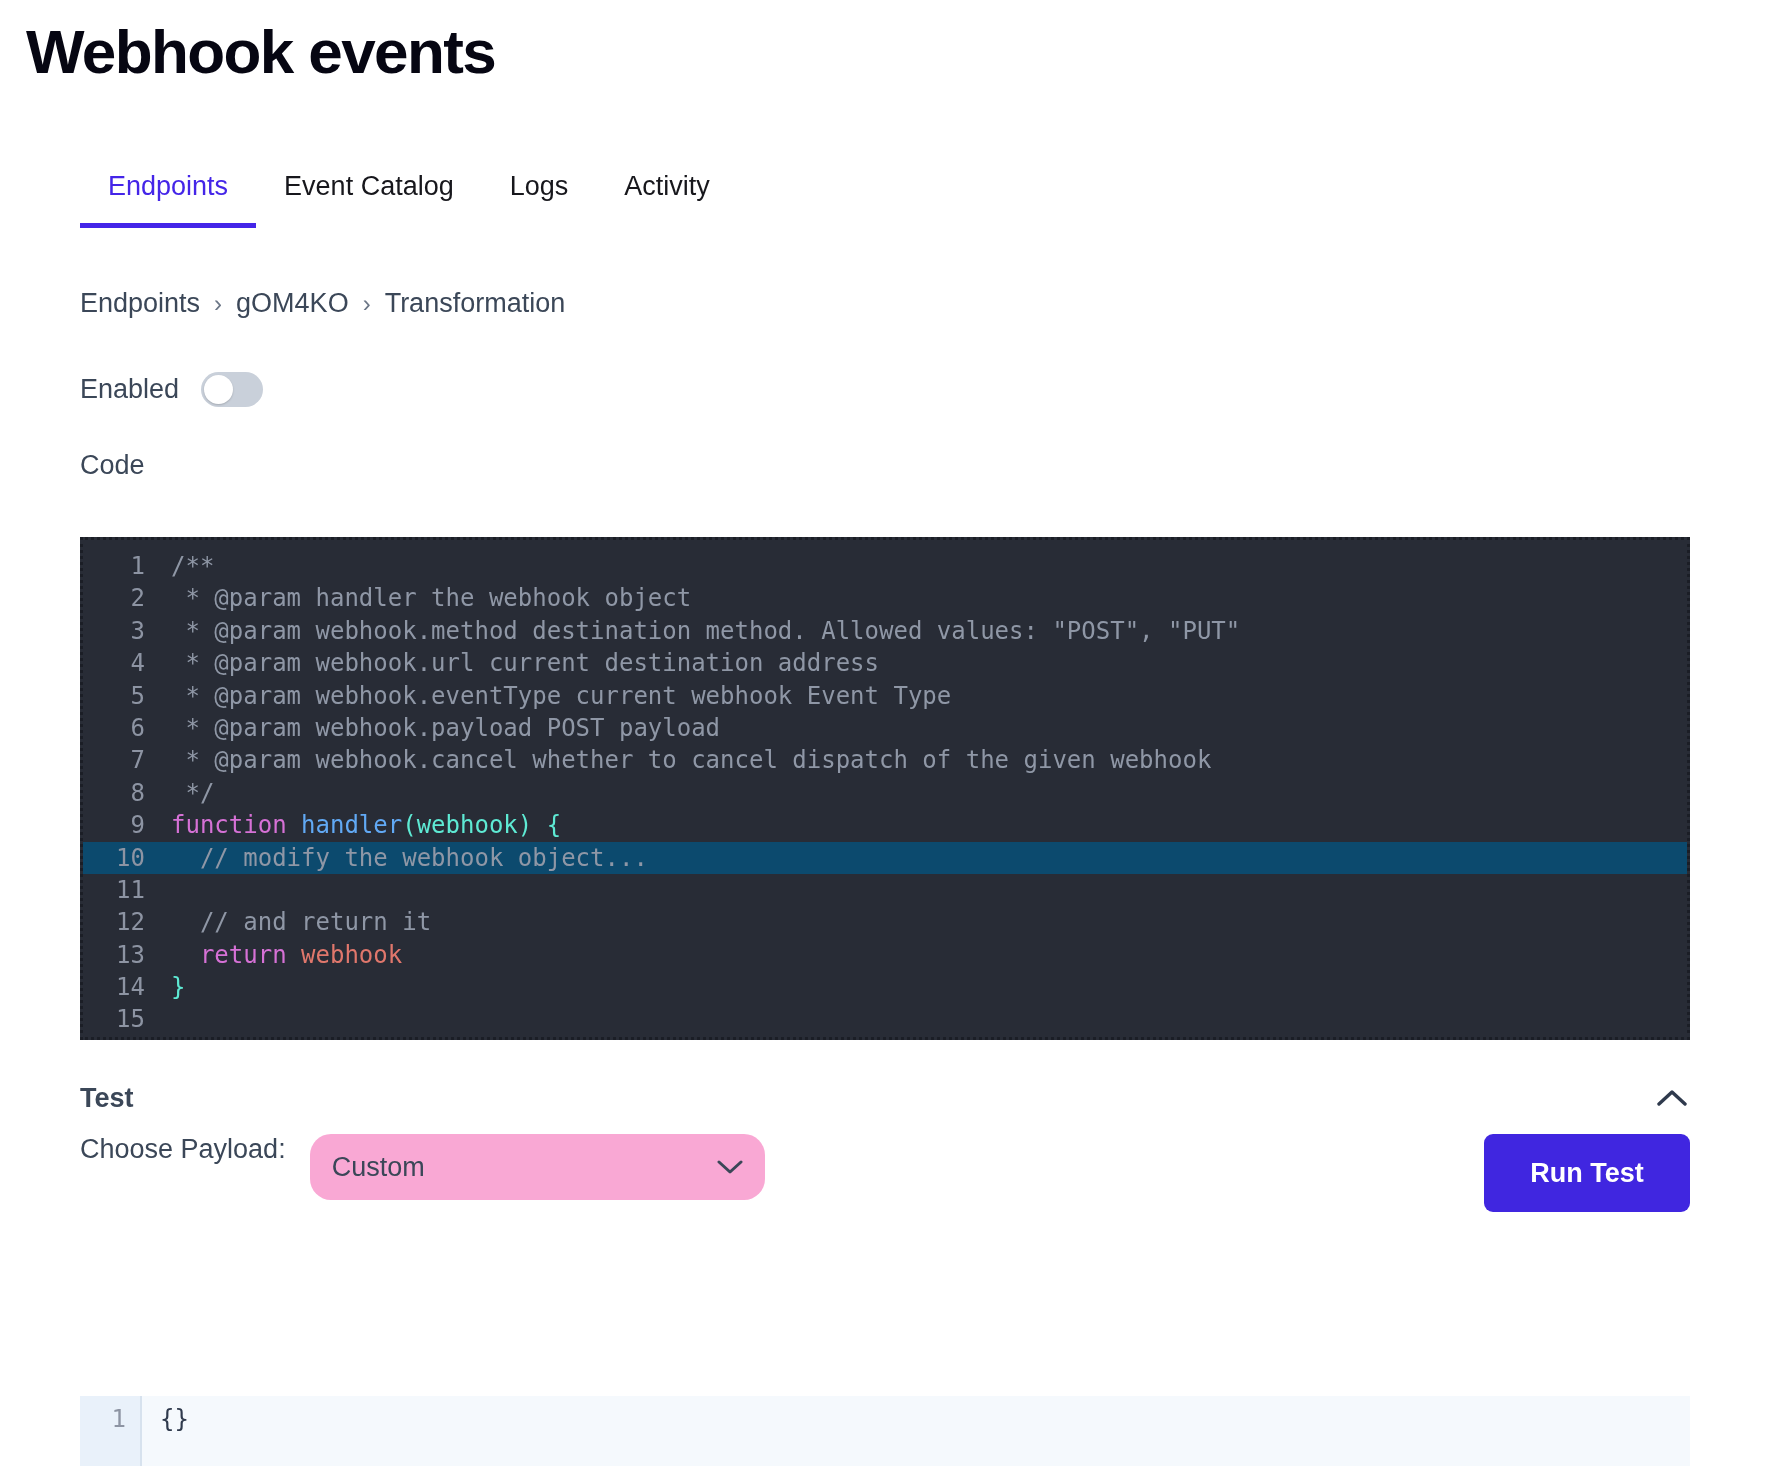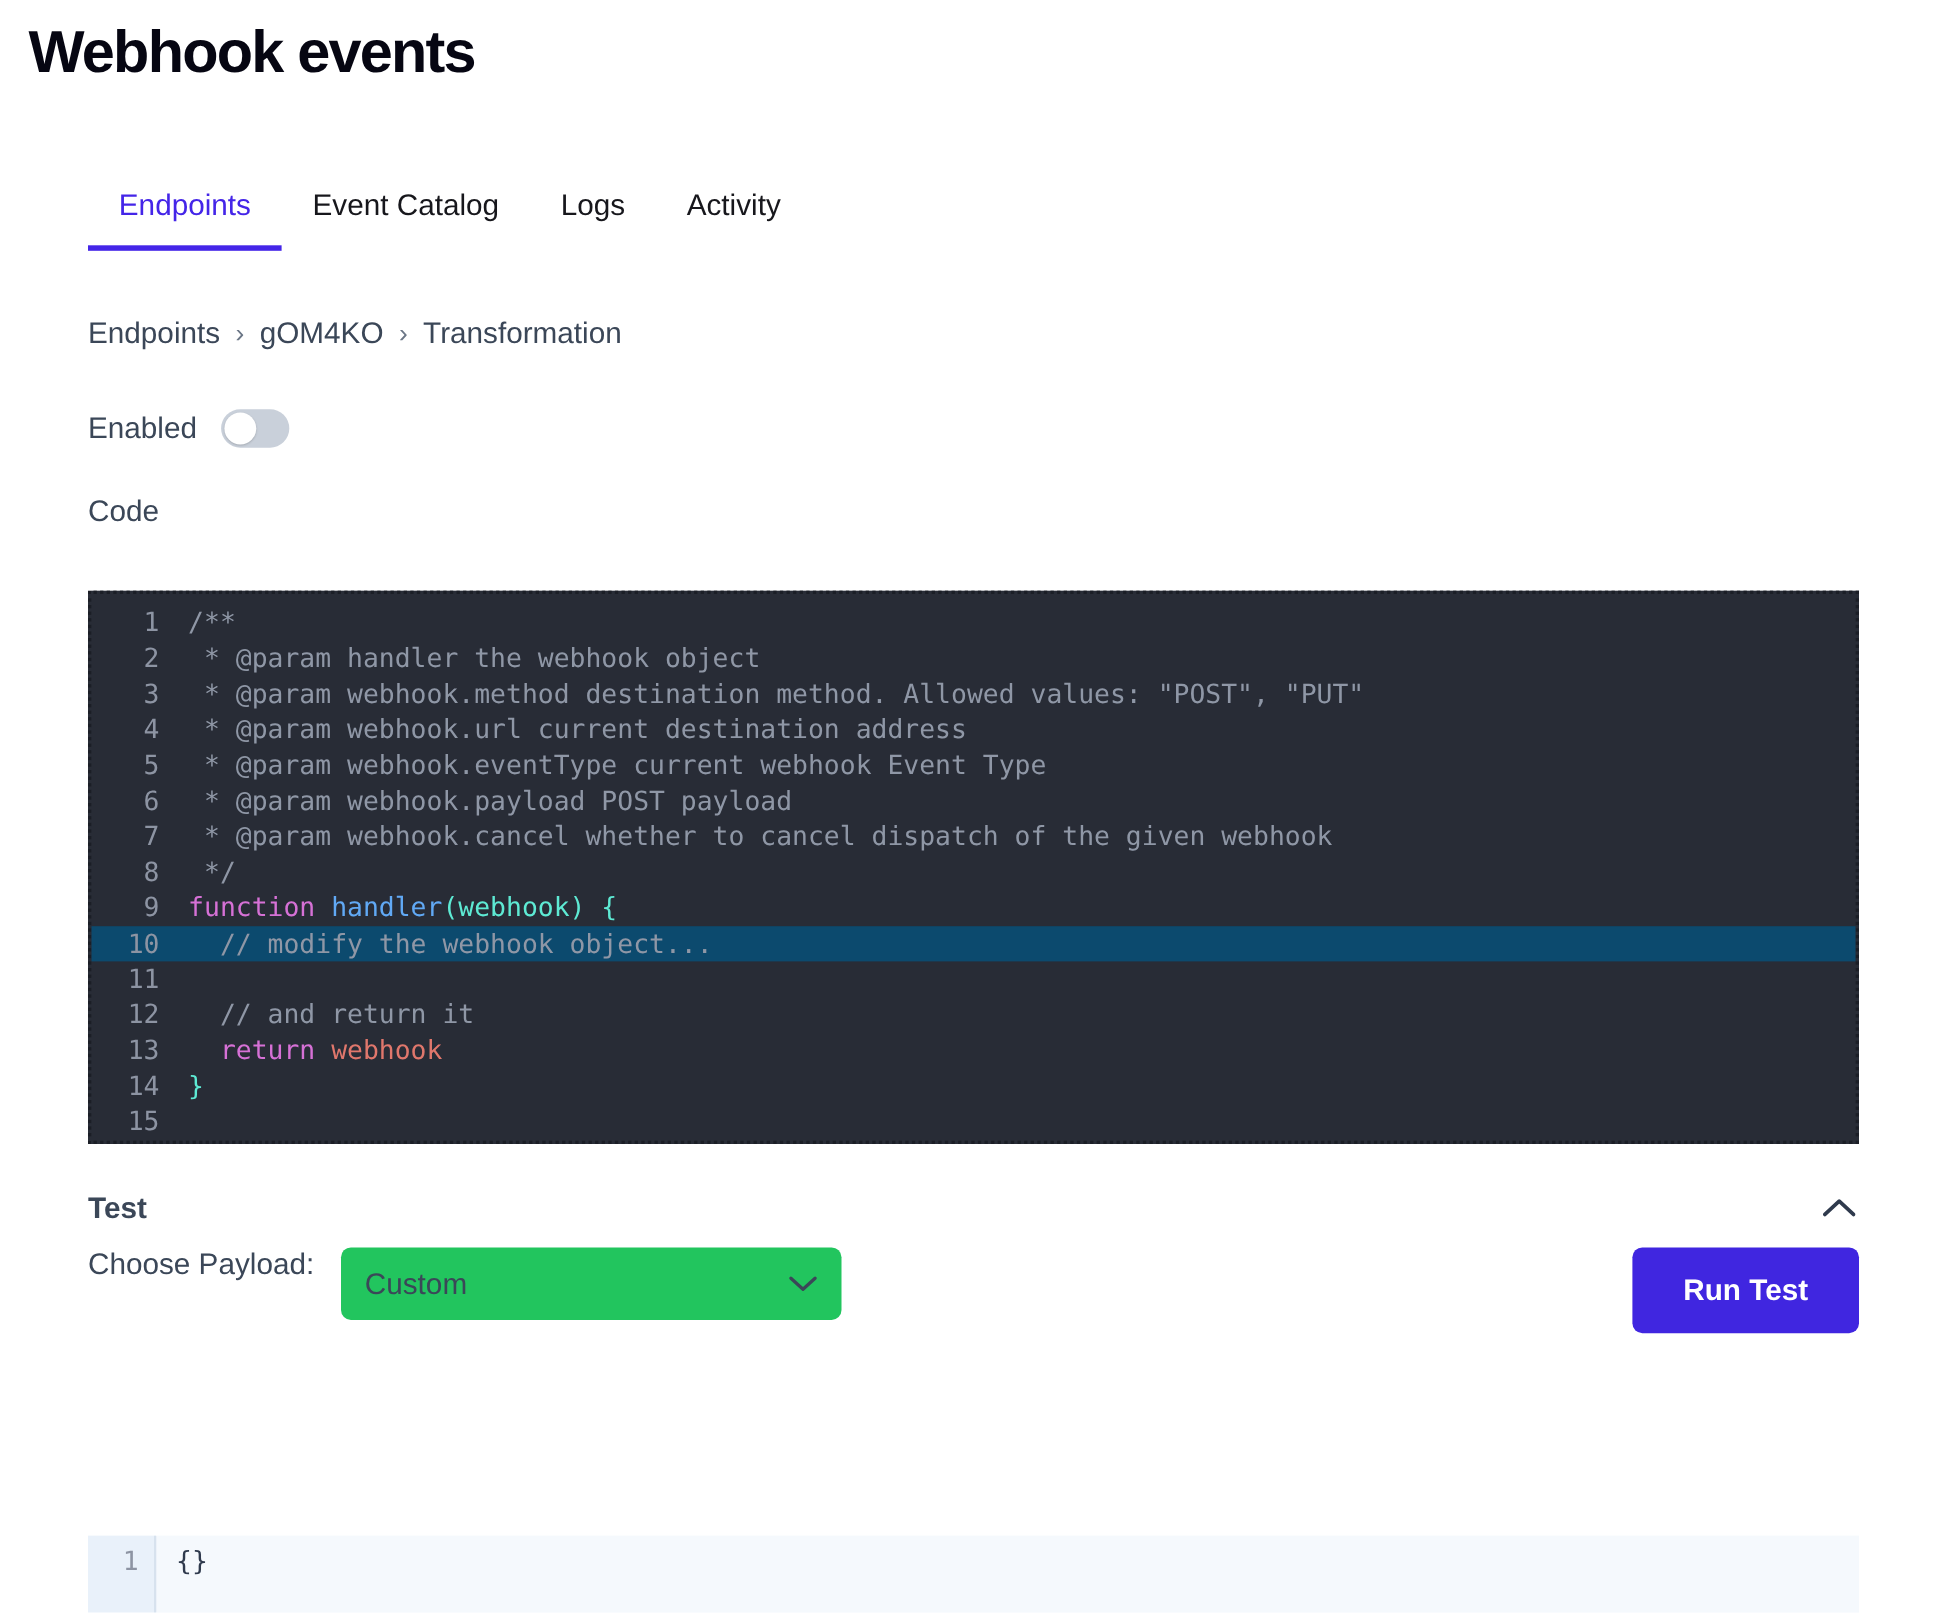--- a/index.html
+++ b/index.html
@@ -15,21 +15,21 @@
     color: #2f3a4d;
     overflow: hidden;
     position: relative;
   }
 
   
   .page-title {
     position: absolute;
     left: 26px;
     top: 18px;
-    font-size: 54px;
+    font-size: 62px;
     font-weight: bold;
     letter-spacing: -1.6px;
     color: #060612;
     line-height: 1.1;
   }
 
   
   .tabs {
     position: absolute;
     left: 80px;
@@ -194,23 +194,23 @@
   }
   .payload-label {
     font-size: 27px;
     color: #3b4758;
     margin-right: 24px;
     white-space: nowrap;
   }
   .payload-select {
     width: 455px;
     height: 66px;
-    background: #22c55e;
+    background: #f9a8d4;
     border: none;
-    border-radius: 9px;
+    border-radius: 21px;
     display: flex;
     align-items: center;
     padding: 0 22px;
     justify-content: space-between;
     cursor: pointer;
     font-size: 27px;
     color: #3b4758;
   }
   .payload-select .sel-chev {
     display: flex;

